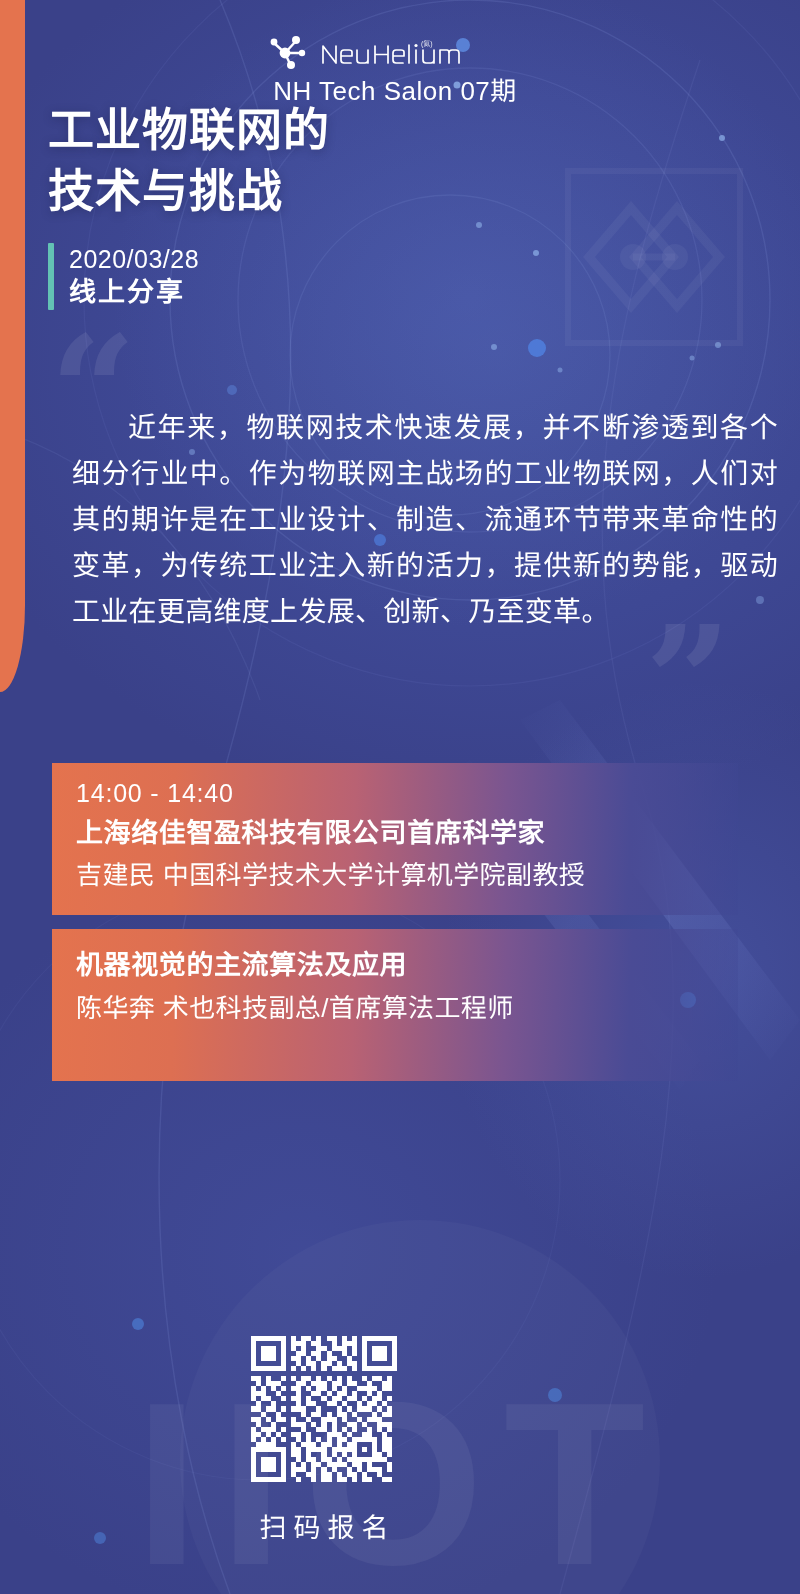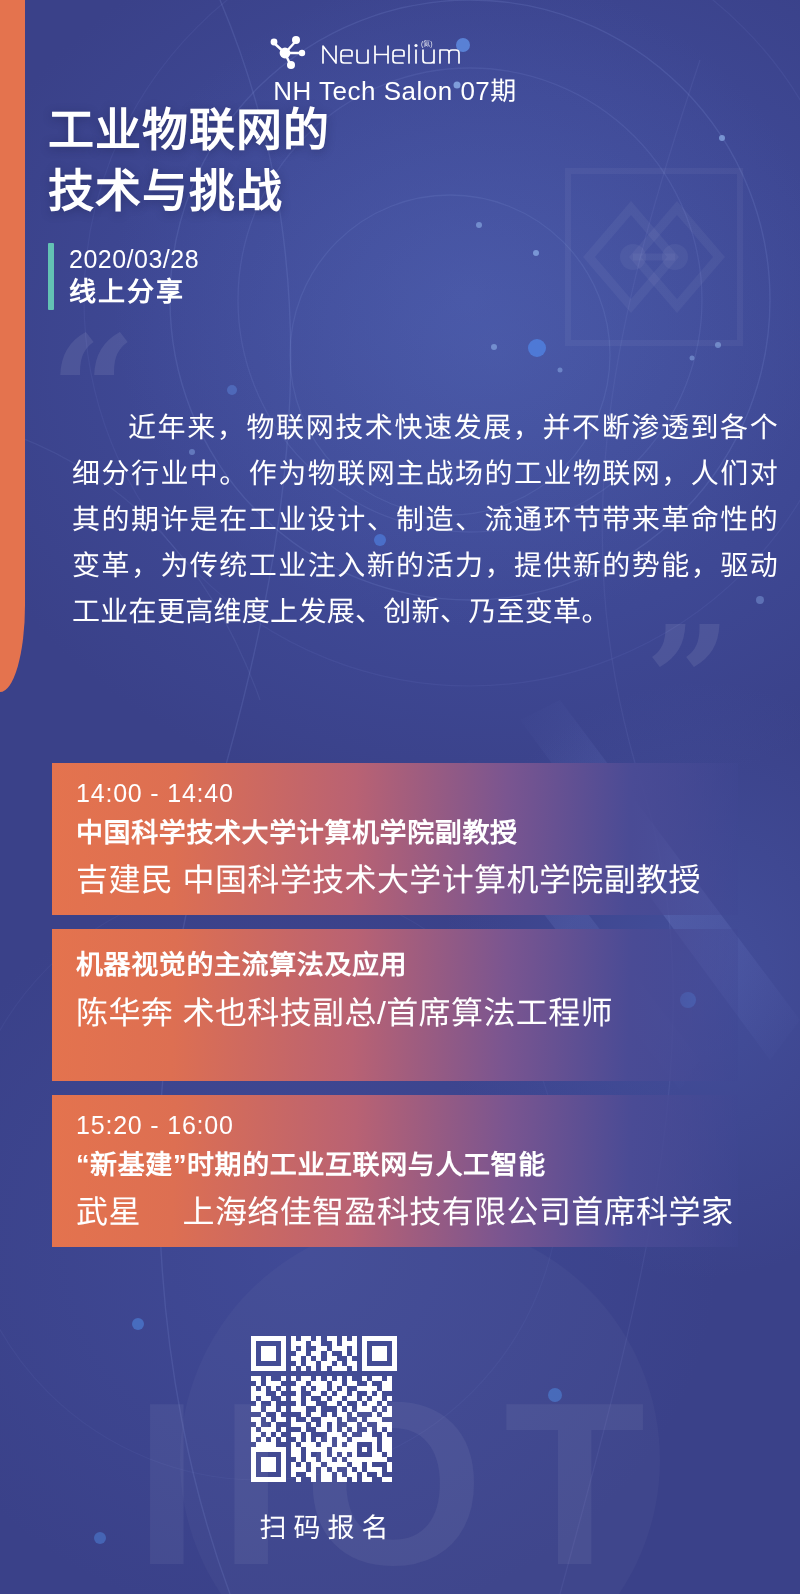--- a/index.html
+++ b/index.html
@@ -208,21 +208,21 @@
   }
   .session-topic {
     font-size: 27px;
     font-weight: 700;
     letter-spacing: 0.6px;
     line-height: 1.5;
     margin-top: 2px;
     color: #ffffff;
   }
   .session-speaker {
-    font-size: 32px;
+    font-size: 26px;
     font-weight: 400;
     letter-spacing: 0.4px;
     line-height: 1.45;
     margin-top: 4px;
     color: #ffffff;
   }
 
   
   .qr-block {
     position: absolute;
@@ -384,34 +384,29 @@
         <div class="date-mode">线上分享</div>
       </div>
     </div>
 
     <div class="intro">近年来，物联网技术快速发展，并不断渗透到各个细分行业中。作为物联网主战场的工业物联网，人们对其的期许是在工业设计、制造、流通环节带来革命性的变革，为传统工业注入新的活力，提供新的势能，驱动工业在更高维度上发展、创新、乃至变革。</div>
 
     <div class="schedule">
 
       <div class="session">
         <div class="session-time">14:00 - 14:40</div>
-        <div class="session-topic">中国科学技术大学计算机学院副教授</div>
+        <div class="session-topic">上海络佳智盈科技有限公司首席科学家</div>
         <div class="session-speaker">吉建民  中国科学技术大学计算机学院副教授</div>
       </div>
 
       <div class="session">
         <div class="session-topic">机器视觉的主流算法及应用</div>
         <div class="session-speaker">陈华奔  术也科技副总/首席算法工程师</div>
       </div>
 
-      <div class="session">
-        <div class="session-time">15:20 - 16:00</div>
-        <div class="session-topic">“新基建”时期的工业互联网与人工智能</div>
-        <div class="session-speaker">武星　 上海络佳智盈科技有限公司首席科学家</div>
-      </div>
 
     </div>
 
     <div class="qr-block">
       <svg class="qr-frame" viewBox="0 0 29 29" shape-rendering="crispEdges" xmlns="http://www.w3.org/2000/svg">
         <rect width="29" height="29" fill="none"></rect>
         <g fill="#ffffff">
 
           <rect x="0" y="0" width="7" height="1"></rect>
             <rect x="0" y="6" width="7" height="1"></rect>

